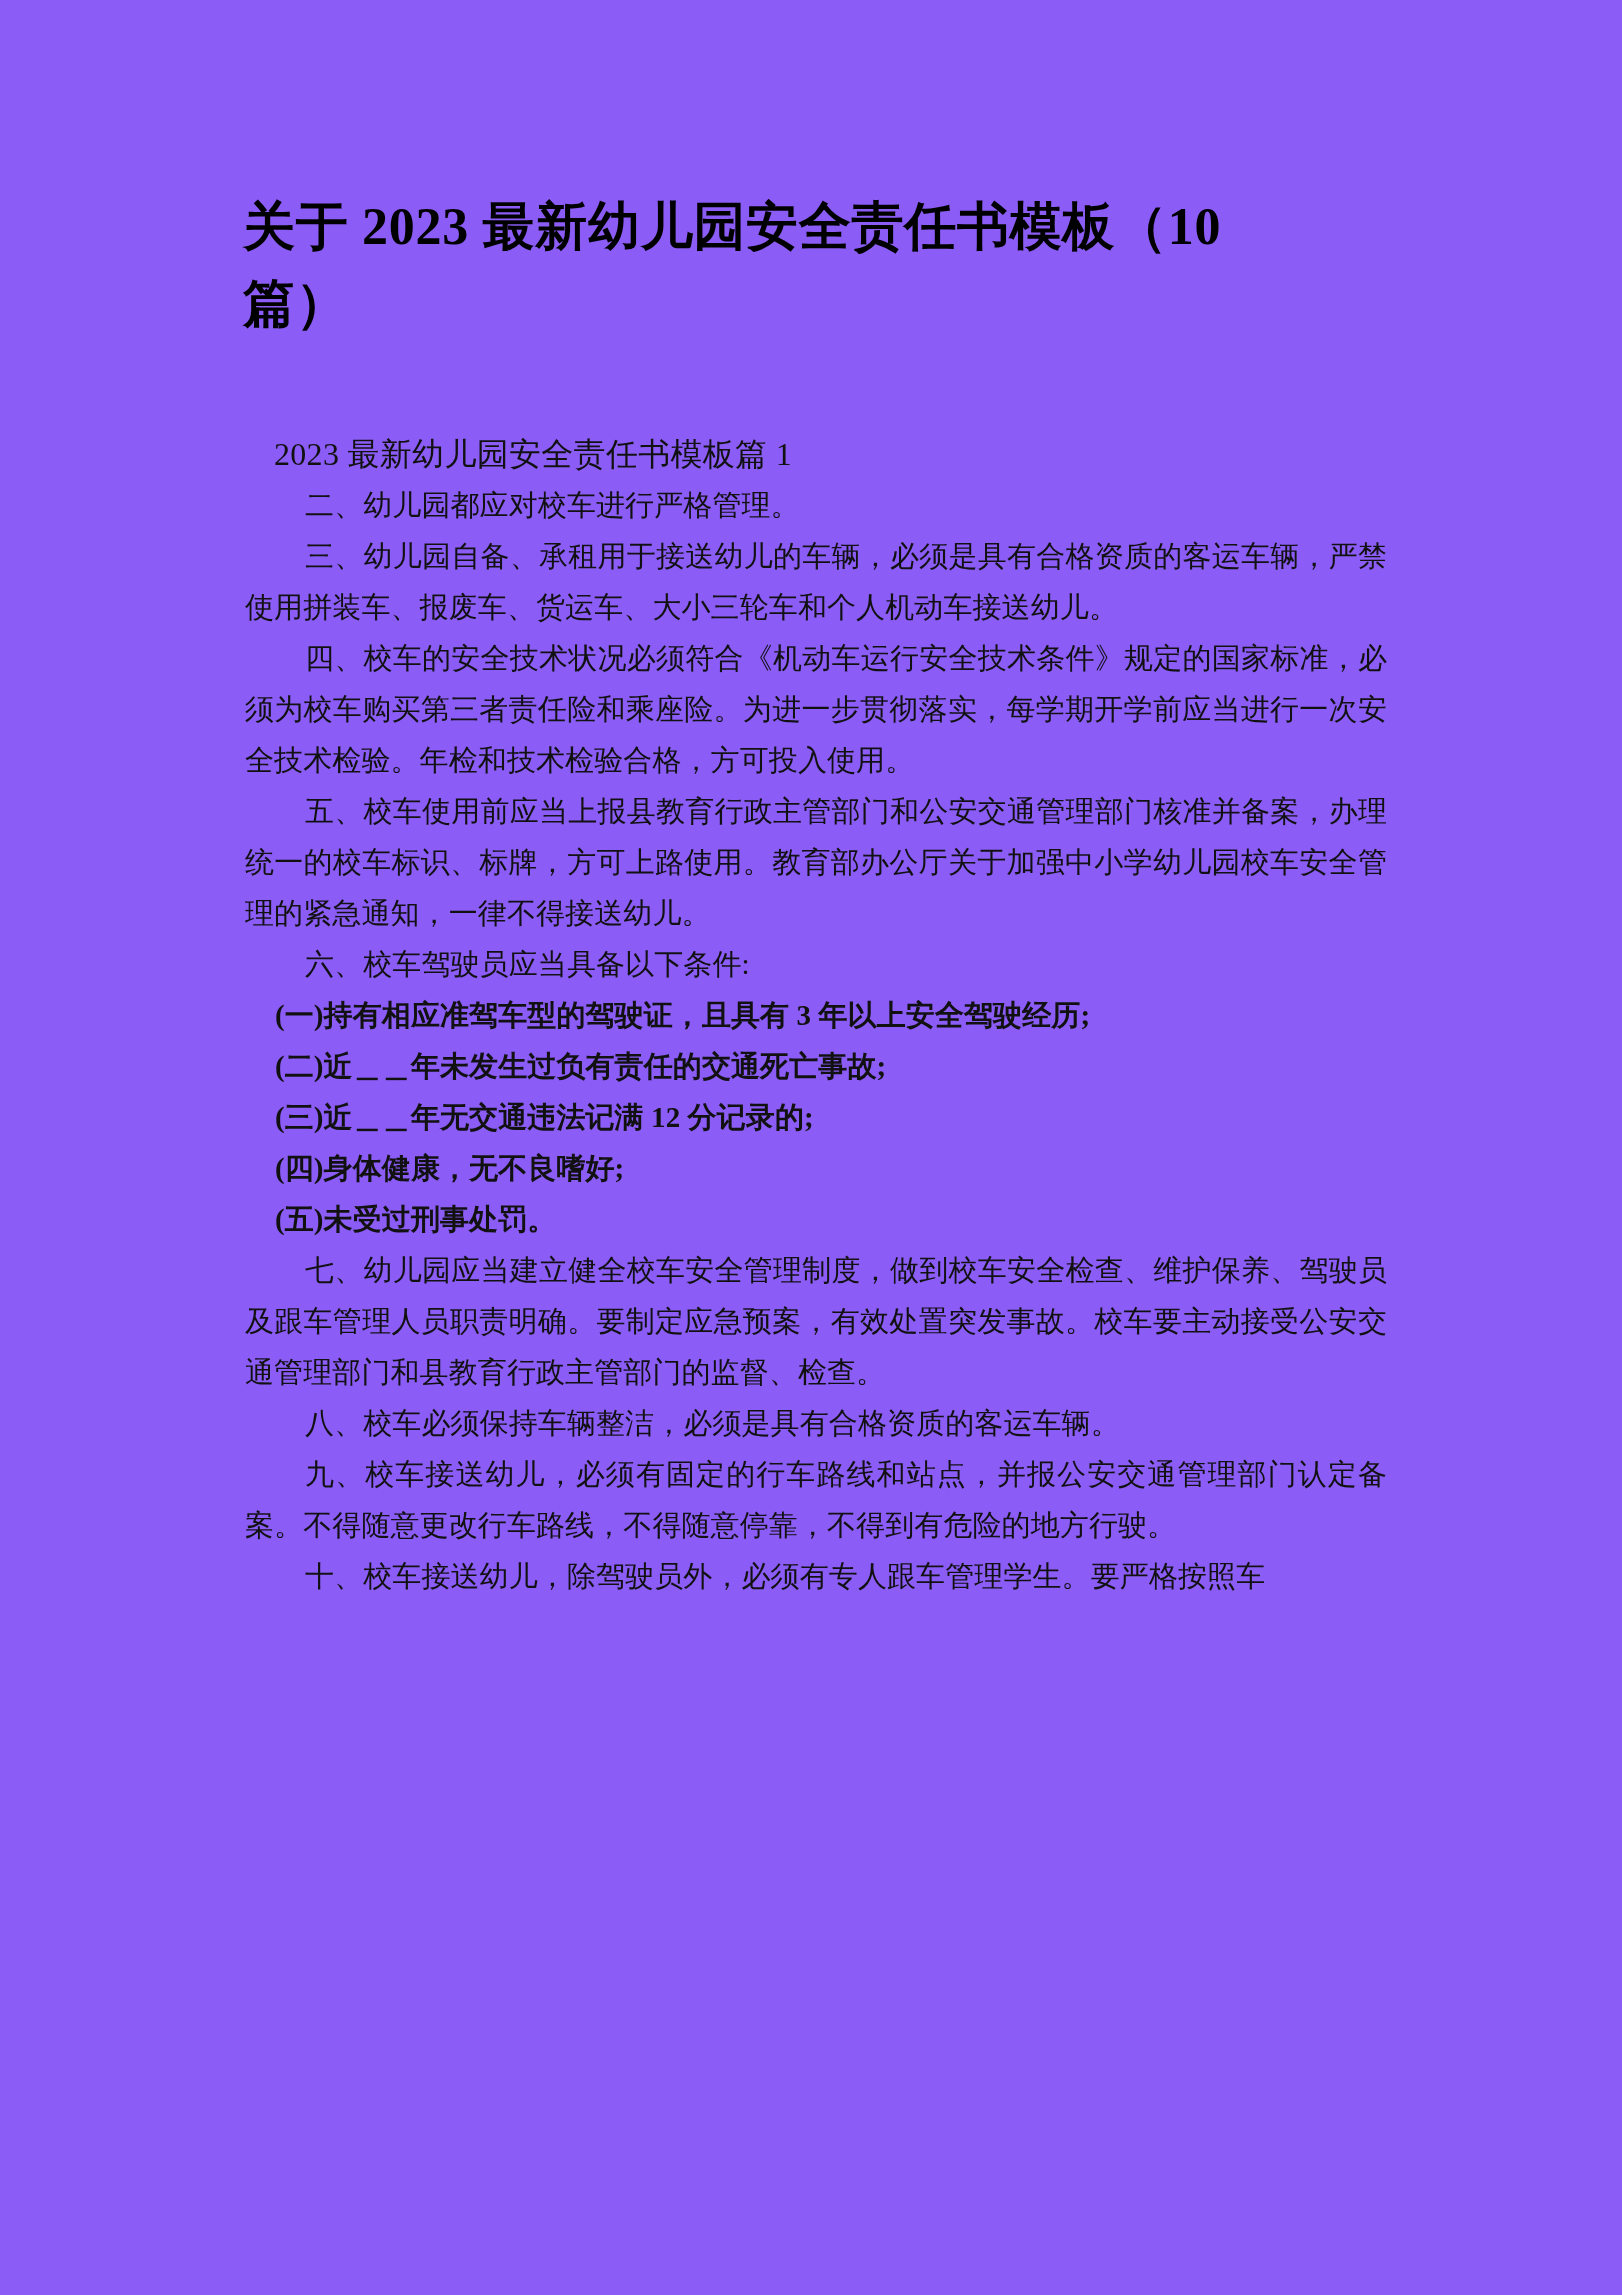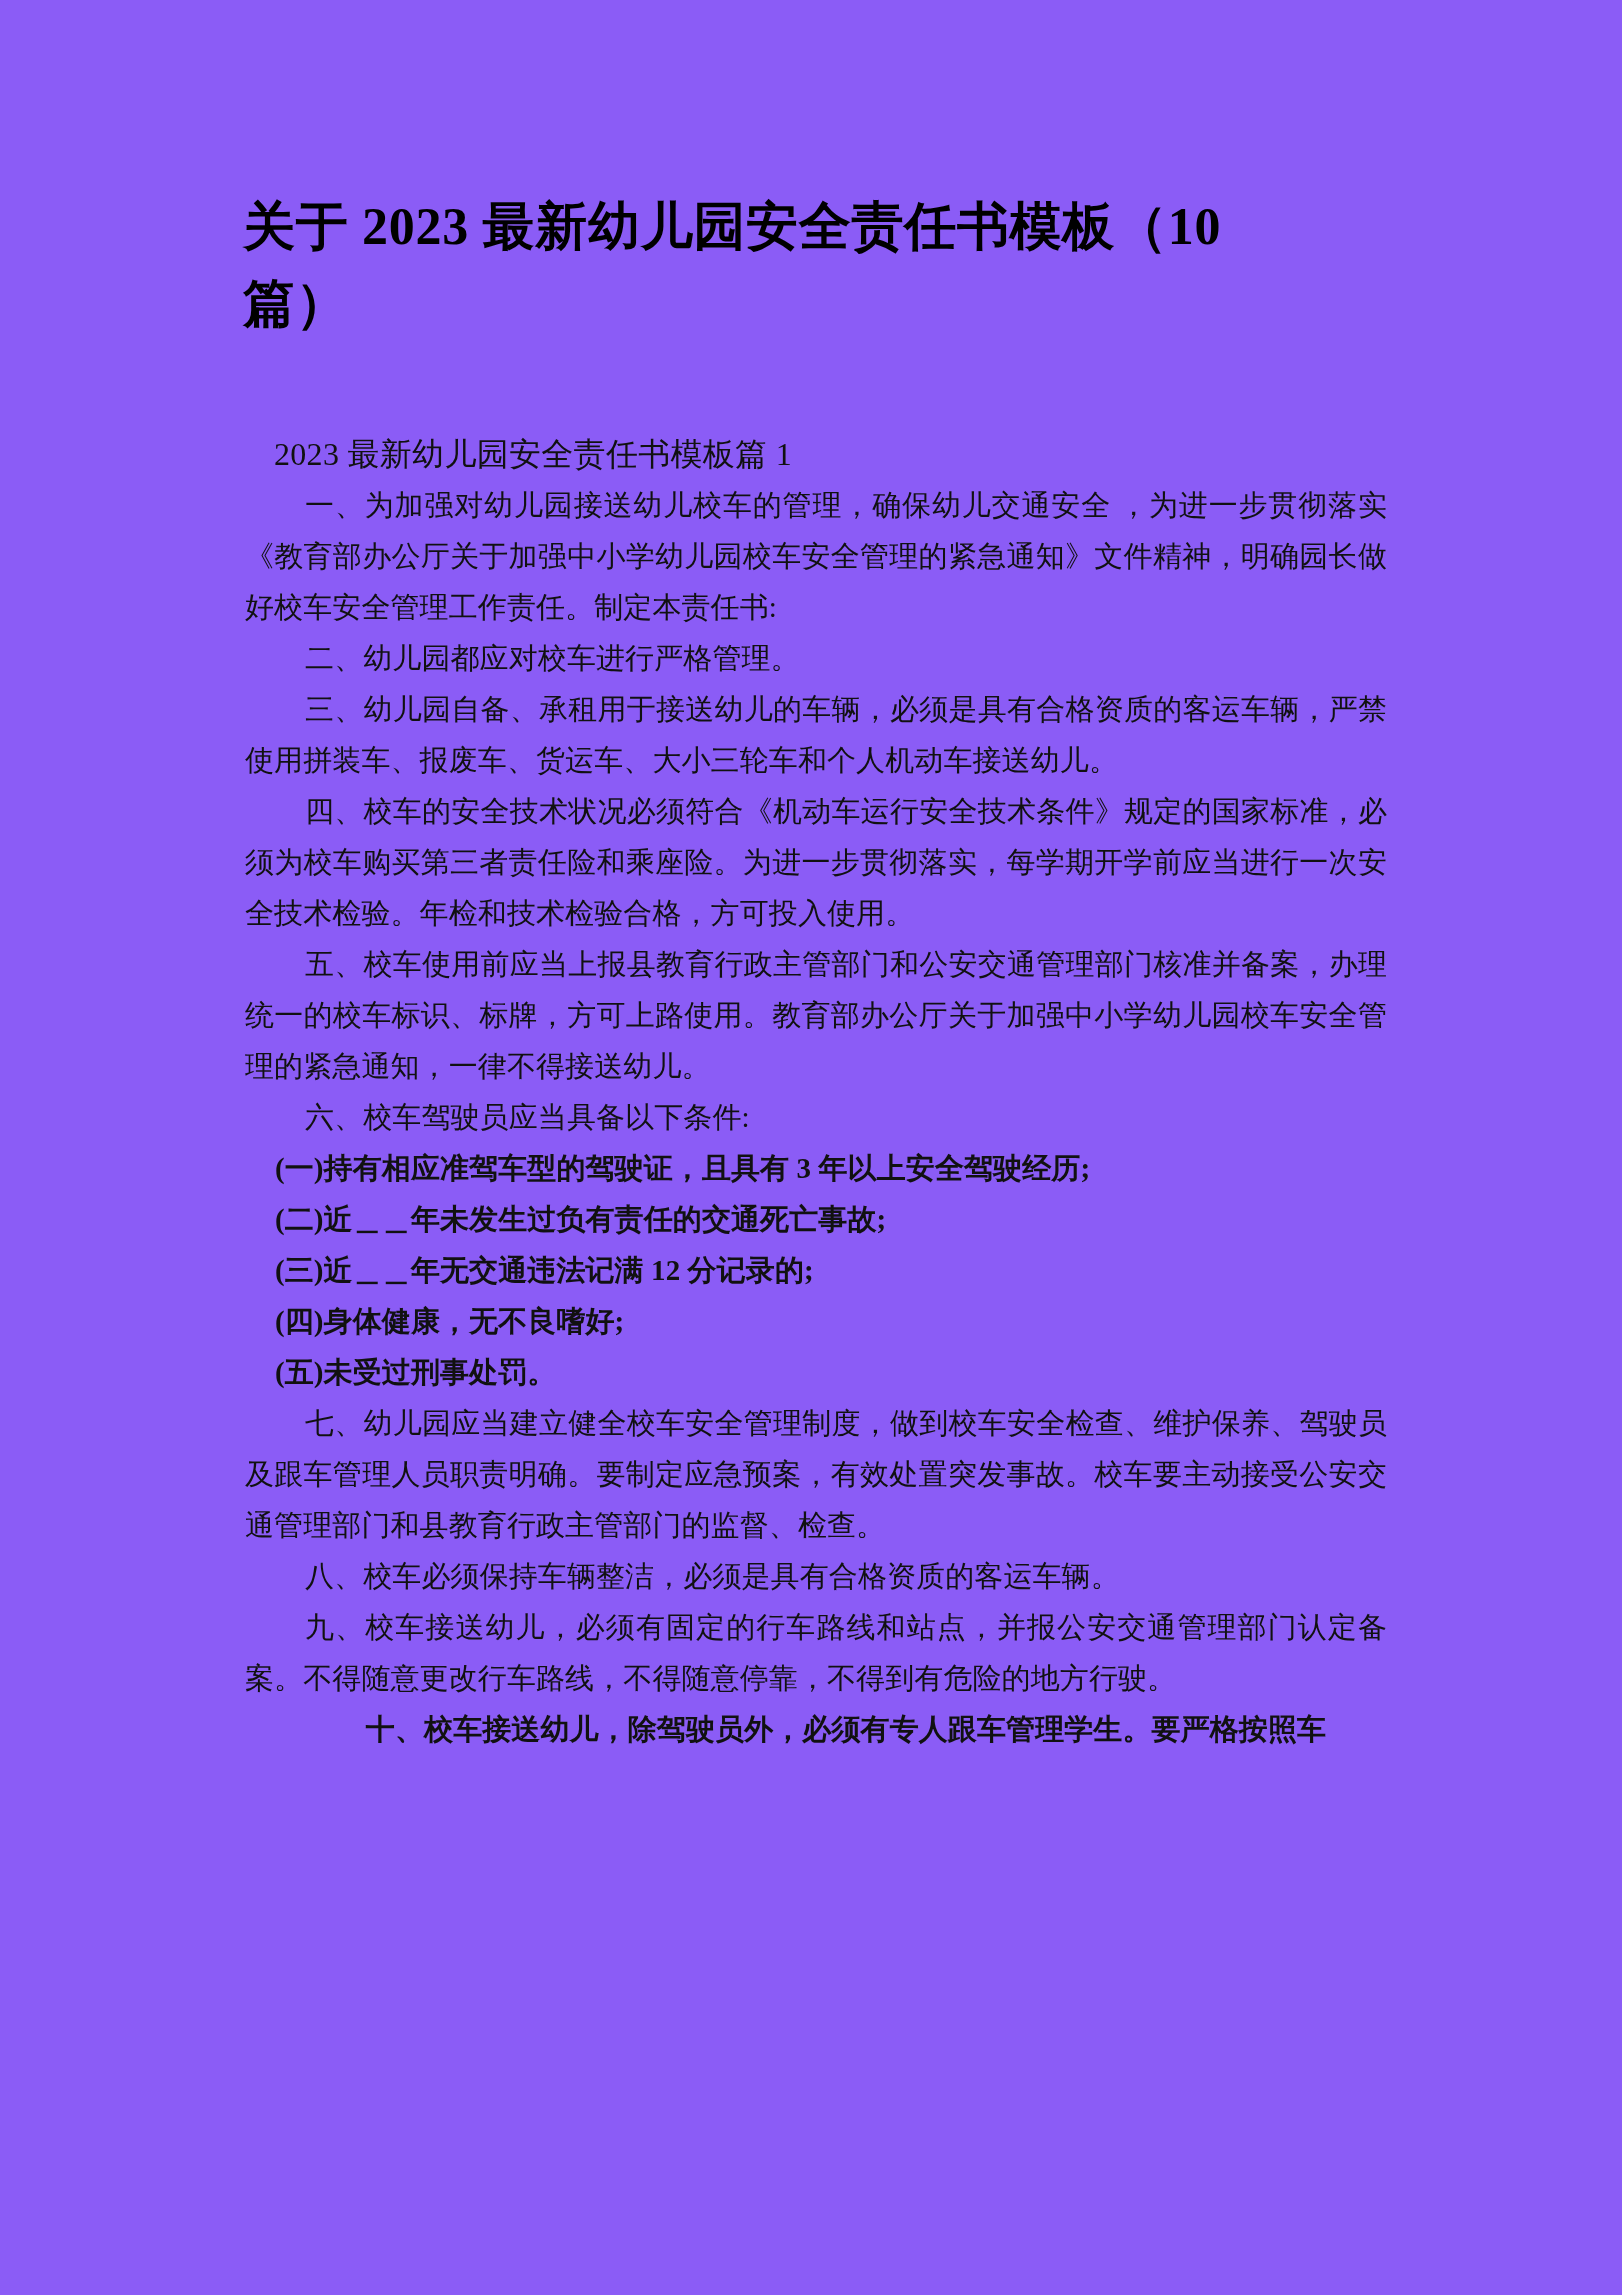--- a/index.html
+++ b/index.html
@@ -53,38 +53,36 @@
     text-indent: 60px;
     letter-spacing: 0.1px;
     color: #111;
     word-break: break-all;
   }
   p.para.subitem {
     text-indent: 30px;
     font-weight: bold;
   }
   p.para:last-child {
-    text-align: center;
-    font-weight: bold;
+    text-align: left;
   }
 </style>
 </head>
 <body>
 
 <div class="page">
 
   <div class="doc-title">
     <div>关于 2023 最新幼儿园安全责任书模板（10</div>
     <div>篇）</div>
   </div>
 
   <div class="body-block">
     <div class="subtitle-line">2023 最新幼儿园安全责任书模板篇 1</div>
     <div id="paragraph-container">
-        <p class="para">一、为加强对幼儿园接送幼儿校车的管理，确保幼儿交通安全 ，为进一步贯彻落实《教育部办公厅关于加强中小学幼儿园校车安全管理的紧急通知》文件精神，明确园长做好校车安全管理工作责任。制定本责任书:</p>
         <p class="para">二、幼儿园都应对校车进行严格管理。</p>
         <p class="para">三、幼儿园自备、承租用于接送幼儿的车辆，必须是具有合格资质的客运车辆，严禁使用拼装车、报废车、货运车、大小三轮车和个人机动车接送幼儿。</p>
         <p class="para">四、校车的安全技术状况必须符合《机动车运行安全技术条件》规定的国家标准，必须为校车购买第三者责任险和乘座险。为进一步贯彻落实，每学期开学前应当进行一次安全技术检验。年检和技术检验合格，方可投入使用。</p>
         <p class="para">五、校车使用前应当上报县教育行政主管部门和公安交通管理部门核准并备案，办理统一的校车标识、标牌，方可上路使用。教育部办公厅关于加强中小学幼儿园校车安全管理的紧急通知，一律不得接送幼儿。</p>
         <p class="para">六、校车驾驶员应当具备以下条件:</p>
         <p class="para subitem">(一)持有相应准驾车型的驾驶证，且具有 3 年以上安全驾驶经历;</p>
         <p class="para subitem">(二)近＿＿年未发生过负有责任的交通死亡事故;</p>
         <p class="para subitem">(三)近＿＿年无交通违法记满 12 分记录的;</p>
         <p class="para subitem">(四)身体健康，无不良嗜好;</p>
         <p class="para subitem">(五)未受过刑事处罚。</p>

